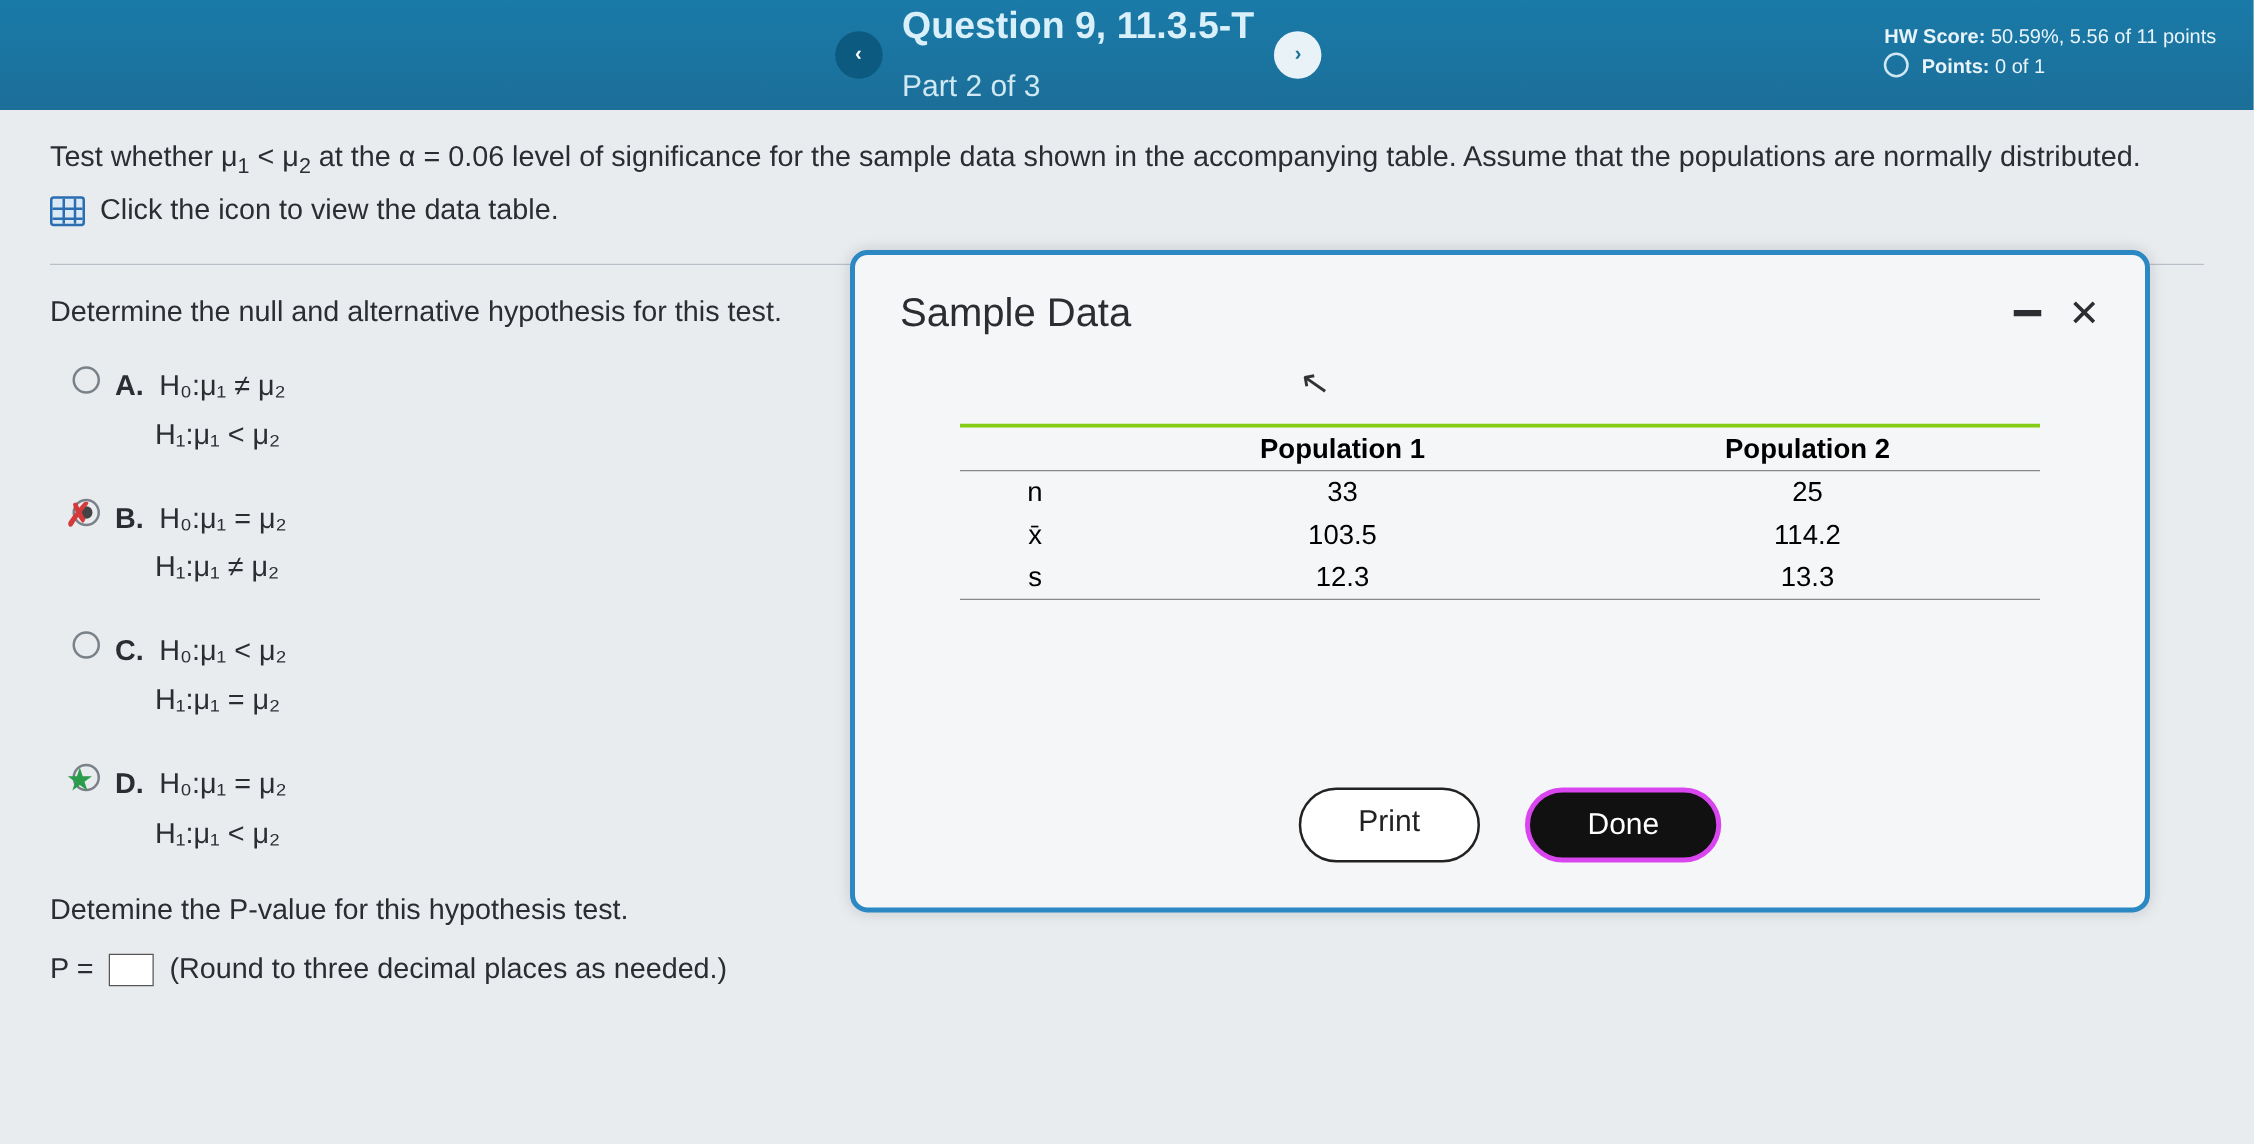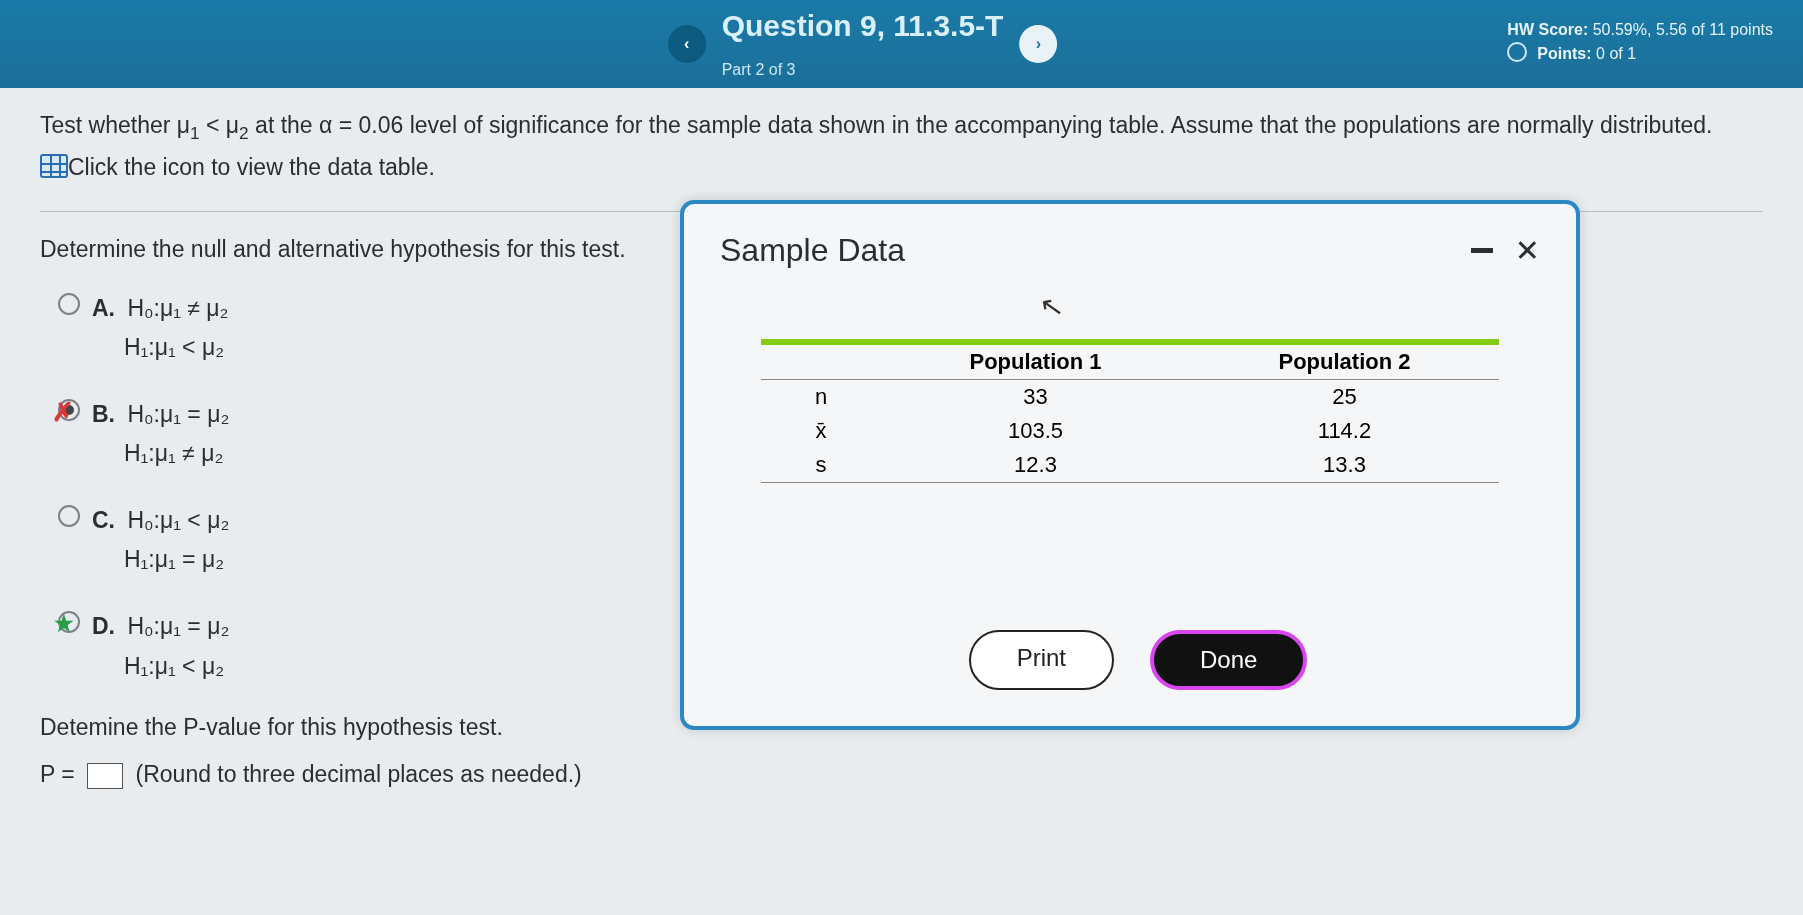--- a/index.html
+++ b/index.html
@@ -33,21 +33,21 @@
     border-radius: 50%;
     background: #0c5a80;
     display: flex; align-items: center; justify-content: center;
     cursor: pointer;
     font-weight: bold;
     color: #fff;
   }
   .nav-btn.light { background: #e8f2f7; color: #1b6f99; }
   .qblock { text-align: left; }
   .qtitle { font-size: 30px; font-weight: bold; color: #d9f0fa; }
-  .qpart { font-size: 16px; color: #cfe8f3; margin-top: 18px; }
+  .qpart { font-size: 24px; color: #cfe8f3; margin-top: 18px; }
   .score {
     position: absolute;
     right: 30px;
     top: 18px;
     font-size: 16px;
     color: #e8f4fa;
     line-height: 1.5;
   }
   .score .hwline { }
   .score .ptsline { display: flex; align-items: flex-start; gap: 10px; }
@@ -55,21 +55,21 @@
     width: 20px; height: 20px; border: 2px solid #cfe8f3; border-radius: 50%;
     display: inline-block;
   }
   .content {
     padding: 18px 40px 0 40px;
     font-size: 23px;
     color: #2b2d33;
   }
   .instr { line-height: 1.7; }
   .iconlink {
-    display: flex; align-items: flex-start; margin-top: 6px;
+    display: flex; align-items: flex-end; gap: 12px; margin-top: 6px;
   }
   .tableicon {
     width: 28px; height: 24px;
     border: 2px solid #2a6db0;
     background:
       linear-gradient(#2a6db0,#2a6db0) 0 7px/100% 2px no-repeat,
       linear-gradient(#2a6db0,#2a6db0) 0 15px/100% 2px no-repeat,
       linear-gradient(#2a6db0,#2a6db0) 8px 0/2px 100% no-repeat,
       linear-gradient(#2a6db0,#2a6db0) 17px 0/2px 100% no-repeat,
       #dbe9f6;
@@ -113,38 +113,38 @@
     width: 36px; height: 26px;
     border: 1px solid #555;
     background: #fff;
     vertical-align: middle;
     margin: 0 6px;
   }
   
   .dialog {
     position: absolute;
     left: 680px; top: 200px;
-    width: 900px; height: 530px;
+    width: 1040px; height: 530px;
     background: #f4f6f8;
     border: 4px solid #2b88c3;
     border-radius: 14px;
     box-shadow: 0 0 12px rgba(0,0,0,.15);
     padding: 28px 36px;
   }
   .dlg-head {
     display: flex; justify-content: space-between; align-items: center;
   }
   .dlg-title { font-size: 32px; color: #2b2d33; }
   .dlg-ctrls { display: flex; gap: 22px; align-items: center; }
   .min-icon { width: 22px; height: 5px; background: #2b2d33; }
   .x-icon { font-size: 30px; color: #2b2d33; font-weight: 300; cursor: pointer; }
   .dtable {
     margin: 70px auto 0 auto;
     width: 90%;
-    border-top: 6px solid #84cc16;
+    border-top: 3px solid #84cc16;
     border-bottom: 1px solid #888;
   }
   .drow { display: flex; padding: 4px 0; font-size: 22px; }
   .dcell { flex: 1; text-align: center; }
   .dcell.lbl { flex: 0 0 120px; text-align: center; font-weight: normal; }
   .drow.head { border-bottom: 1px solid #888; font-weight: bold; }
   .drow.head .dcell { font-weight: bold; }
   .dlg-btns {
     position: absolute;
     bottom: 36px; left: 16px; right: 0;

